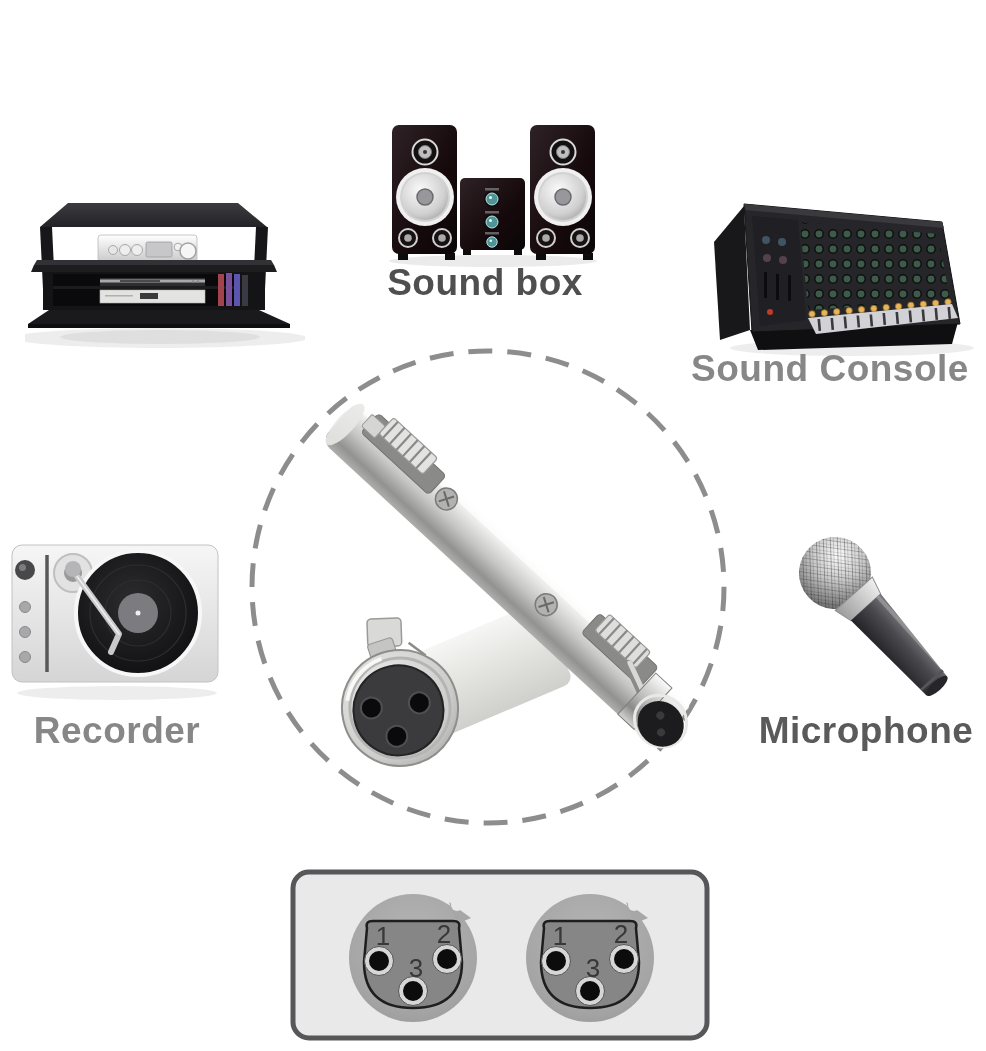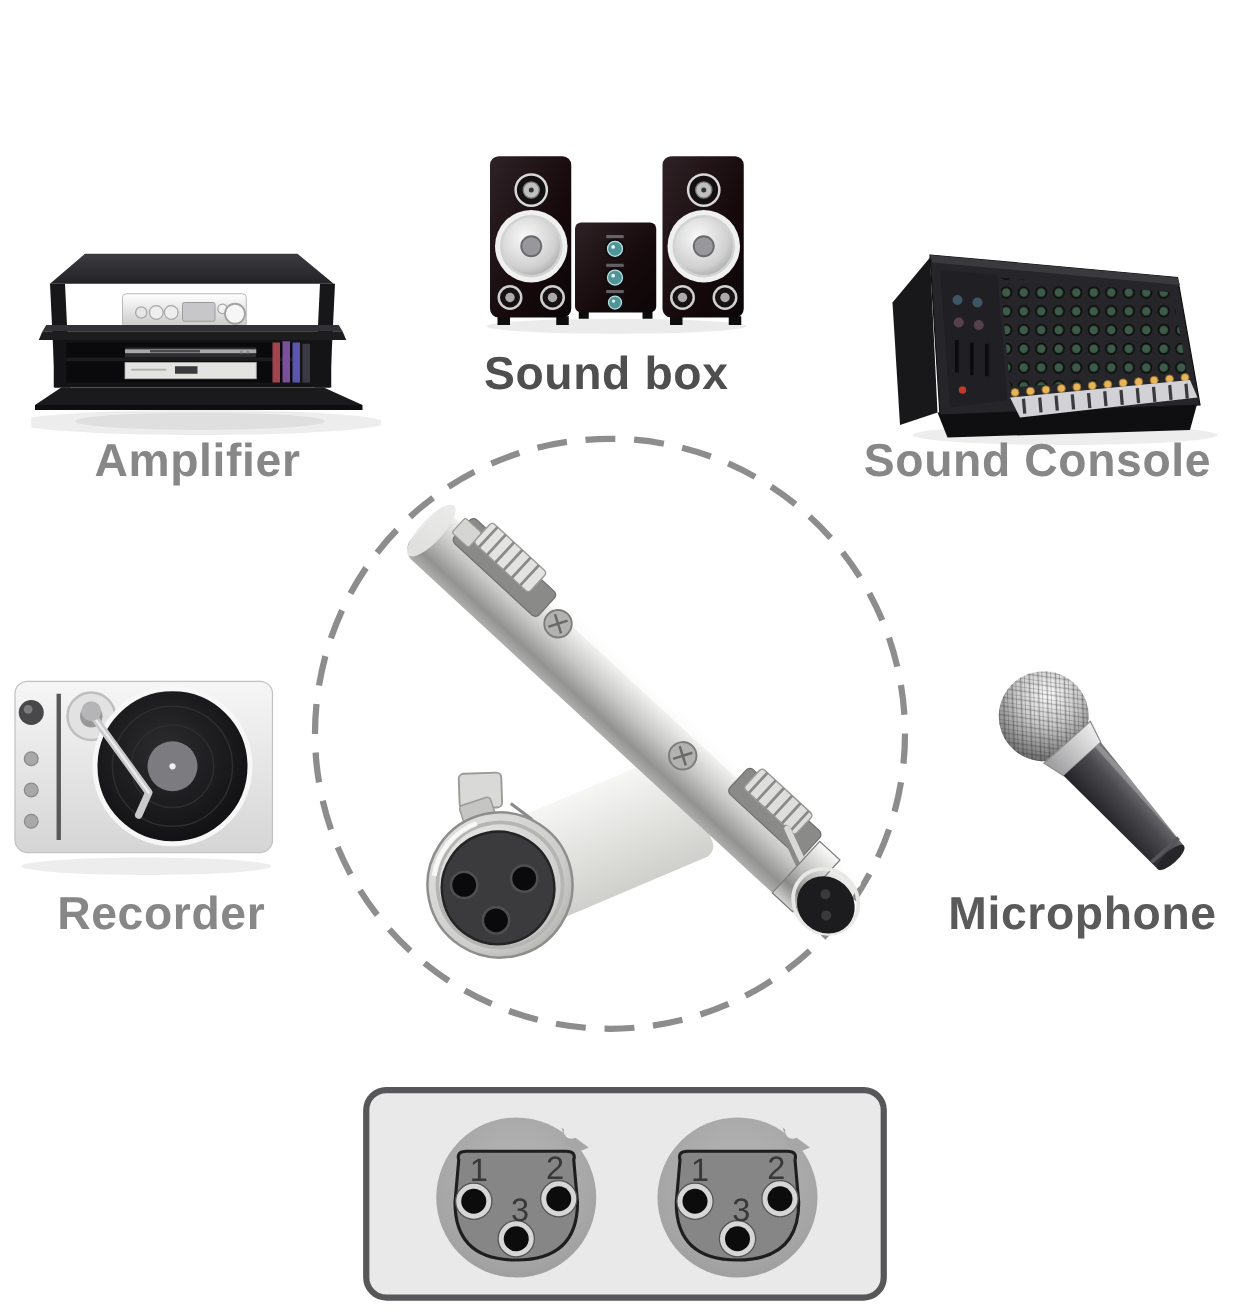--- a/index.html
+++ b/index.html
@@ -69,21 +69,20 @@
     <g>
       <rect x="193" y="76" width="6" height="32" fill="#a2444e"></rect>
       <rect x="201" y="75" width="6" height="33" fill="#7c4f9c"></rect>
       <rect x="209" y="76" width="6" height="32" fill="#5c55b0"></rect>
       <rect x="217" y="77" width="6" height="31" fill="#3a3a44"></rect>
     </g>
 
     <polygon points="24,112 234,112 265,126 3,126" fill="#1a1a1d"></polygon>
     <polygon points="3,126 265,126 265,130 3,130" fill="#0e0e10"></polygon>
   </svg>
-  <div class="device-label c1" style="left:28px;top:350px;width:260px;">Amplifier</div>
 
   <svg class="abs" style="left:385px;top:118px;" width="240" height="150" viewBox="0 0 240 150">
     <defs>
       <linearGradient id="sbtower" x1="0" y1="0" x2="1" y2="1">
         <stop offset="0" stop-color="#2e2226"></stop>
           <stop offset="0.6" stop-color="#16090c"></stop>
           <stop offset="1" stop-color="#0a0607"></stop>
       </linearGradient>
       <radialGradient id="sbcone" cx="40%" cy="35%" r="75%">
         <stop offset="0" stop-color="#fafafa"></stop>
@@ -138,21 +137,21 @@
       <circle cx="178" cy="79" r="29" fill="#f0f0f0"></circle>
       <circle cx="178" cy="79" r="25" fill="#d2d2d2"></circle>
       <circle cx="178" cy="79" r="23" fill="url(#sbcone)"></circle>
       <circle cx="178" cy="79" r="8" fill="#98989c" stroke="#6a6a6e" stroke-width="1.5"></circle>
       <circle cx="161" cy="120" r="9" fill="#171113" stroke="#cfcfcf" stroke-width="2"></circle>
       <circle cx="161" cy="120" r="3.8" fill="#aaaaaa"></circle>
       <circle cx="195" cy="120" r="9" fill="#171113" stroke="#cfcfcf" stroke-width="2"></circle>
       <circle cx="195" cy="120" r="3.8" fill="#aaaaaa"></circle>
     </g>
   </svg>
-  <div class="device-label c2" style="left:355px;top:280px;width:260px;">Sound box</div>
+  <div class="device-label c2" style="left:355px;top:264px;width:260px;">Sound box</div>
 
   <svg class="abs" style="left:700px;top:182px;" width="286" height="178" viewBox="0 0 286 178">
     <defs>
       <pattern id="mixknob" width="14" height="15" patternUnits="userSpaceOnUse">
         <circle cx="7" cy="7" r="4.2" fill="#3e5a4a" stroke="#0c0f0c" stroke-width="1.5"></circle>
       </pattern>
     </defs>
     <ellipse cx="152" cy="166" rx="122" ry="8" fill="#000" opacity="0.07"></ellipse>
     <polygon points="14,60 44,24 50,148 20,158" fill="#18181a"></polygon>
     <polygon points="50,148 258,140 252,162 58,168" fill="#0f0f11"></polygon>
@@ -231,21 +230,21 @@
       <circle cx="133" cy="75" r="48" fill="none" stroke="#2e2e30" stroke-width="1.2"></circle>
       <circle cx="133" cy="75" r="33" fill="none" stroke="#2e2e30" stroke-width="1.2"></circle>
       <circle cx="133" cy="75" r="20" fill="#7b7b80"></circle>
       <circle cx="133" cy="75" r="2.5" fill="#f0f0f0"></circle>
     </g>
 
     <path d="M66,30 L114,96 L106,114" fill="none" stroke="#c9c9cb" stroke-width="6" stroke-linecap="round" stroke-linejoin="round"></path>
     <path d="M66,30 L114,96" fill="none" stroke="#ededef" stroke-width="1.8" stroke-linecap="round"></path>
     <circle cx="68" cy="31" r="8" fill="#b5b5b7"></circle>
   </svg>
-  <div class="device-label c1" style="left:12px;top:712px;width:234px;">Recorder</div>
+  <div class="device-label c1" style="left:0px;top:712px;width:234px;">Recorder</div>
 
   <svg class="abs" style="left:750px;top:525px;" width="220" height="195" viewBox="0 0 220 195">
     <defs>
       <radialGradient id="micball" cx="35%" cy="30%" r="80%">
         <stop offset="0" stop-color="#fdfdfd"></stop>
           <stop offset="0.45" stop-color="#c9c9c9"></stop>
         <stop offset="0.78" stop-color="#8e8e8e"></stop>
           <stop offset="1" stop-color="#636363"></stop>
       </radialGradient>
       <pattern id="mesh1" width="7" height="7" patternUnits="userSpaceOnUse" patternTransform="rotate(40)">

